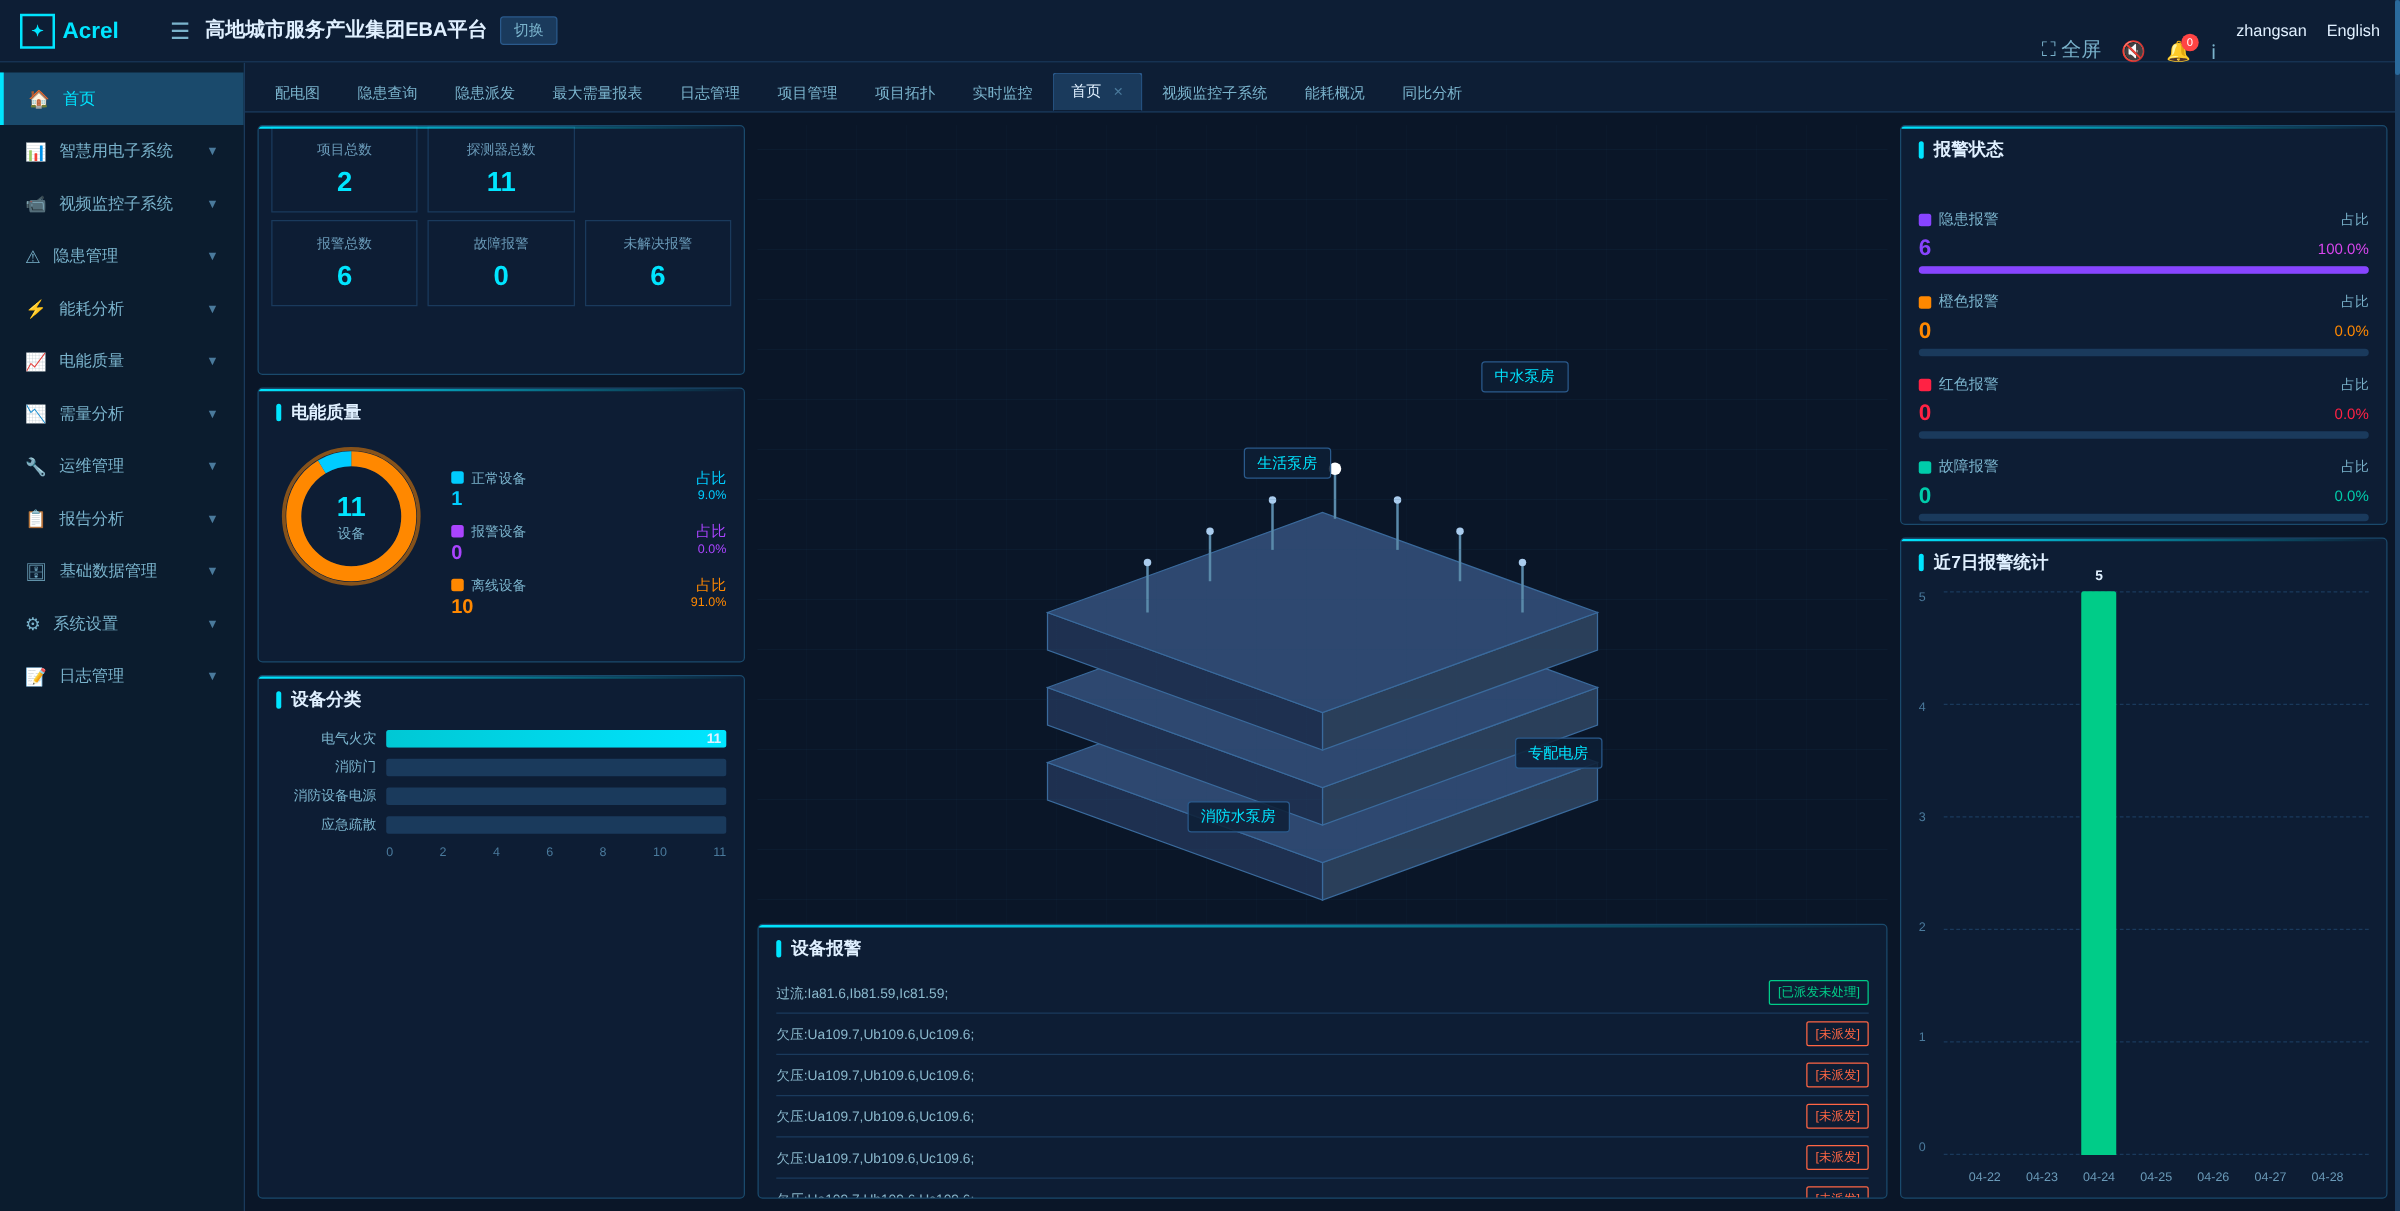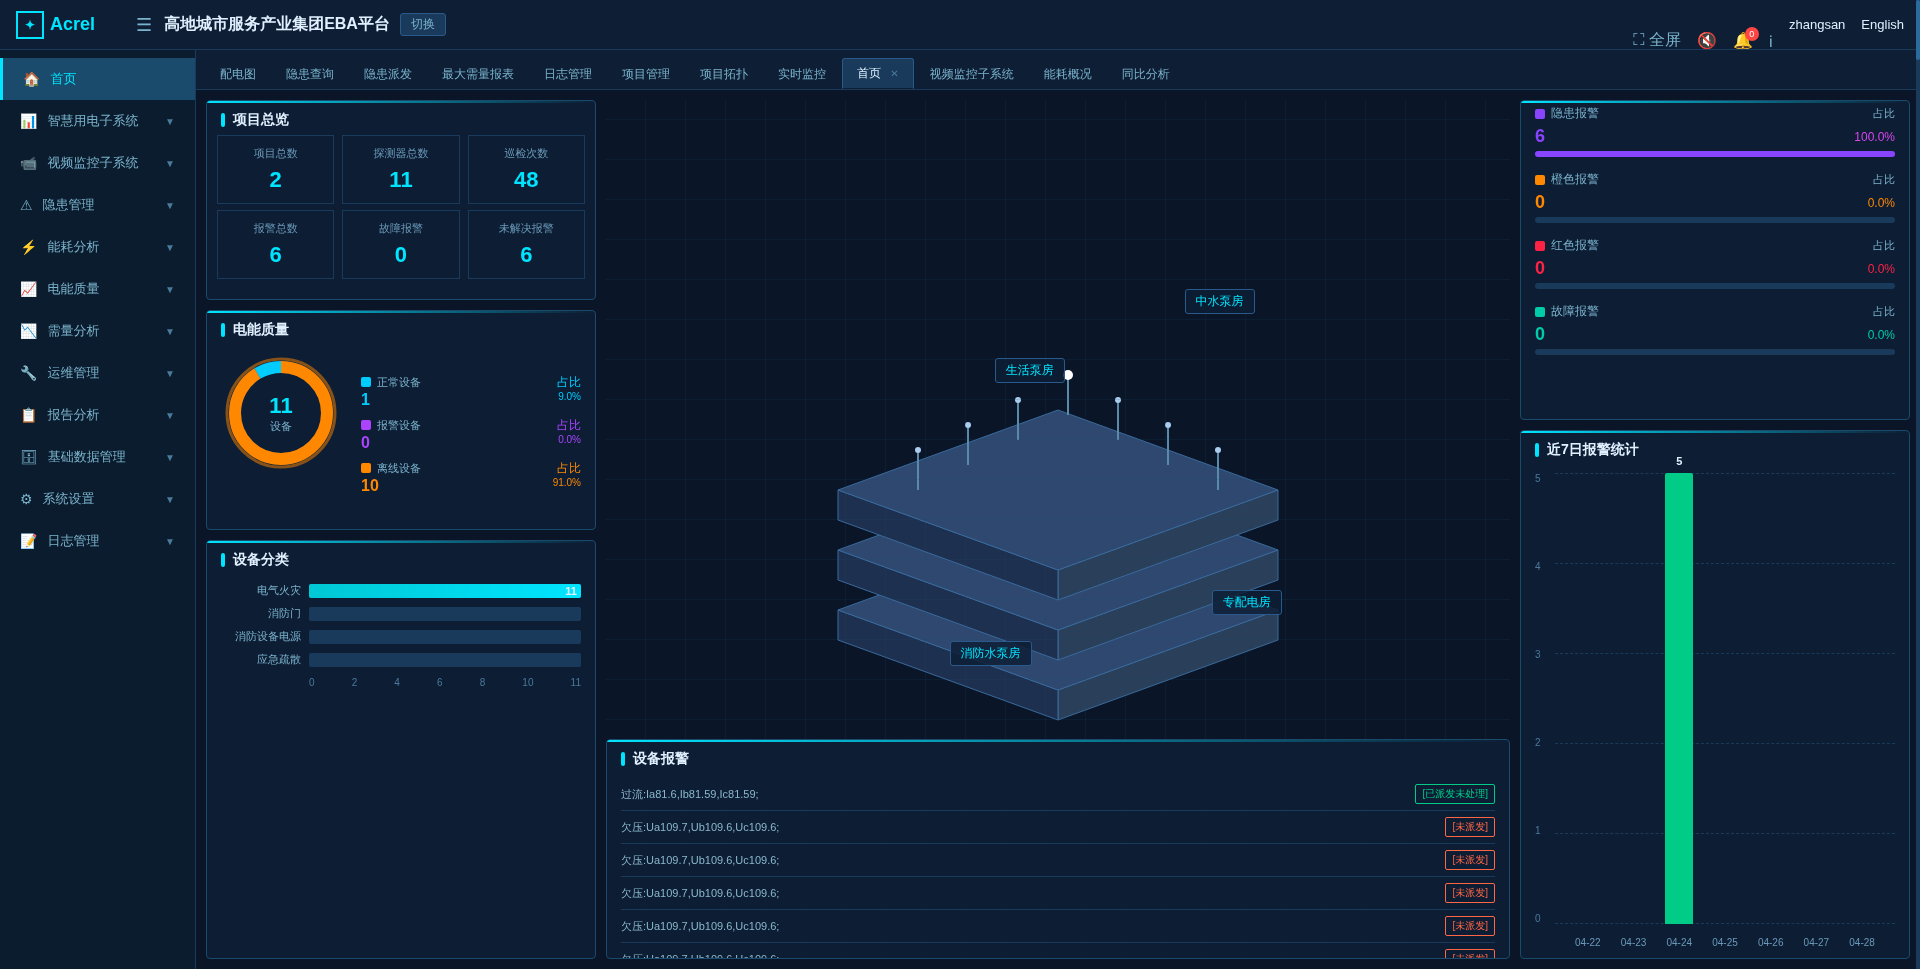--- a/index.html
+++ b/index.html
@@ -217,21 +217,21 @@
     .building-label {
       position: absolute;
       background: rgba(13,30,53,0.85);
       border: 1px solid #2a5a8c;
       color: #00e5ff;
       padding: 3px 10px;
       border-radius: 3px;
       font-size: 12px;
       white-space: nowrap;
     }
-    .alarm-rows { padding: 4px 14px 8px; }
+    .alarm-rows { padding: 4px 14px 8px; margin-top: 28px; }
 
     
     .alarm-table { padding: 4px 14px; }
     .alarm-table-row {
       display: flex;
       align-items: center;
       padding: 6px 0;
       border-bottom: 1px solid #1a3a5c;
       gap: 8px;
     }
@@ -458,34 +458,29 @@
       <div class="nav-tab">视频监控子系统</div>
       <div class="nav-tab">能耗概况</div>
       <div class="nav-tab">同比分析</div>
     </div>
 
     <div class="dashboard-inner">
 
       <div class="col-left">
 
         <div class="panel" style="flex:0 0 200px">
-          <div class="panel-title">项目总览</div>
           <div style="padding:0 10px">
             <div style="display:grid;grid-template-columns:1fr 1fr 1fr;gap:8px;margin-bottom:6px">
               <div class="stat-cell">
                 <div class="stat-label">项目总数</div>
                 <div class="stat-value">2</div>
               </div>
               <div class="stat-cell">
                 <div class="stat-label">探测器总数</div>
                 <div class="stat-value">11</div>
-              </div>
-              <div class="stat-cell">
-                <div class="stat-label">巡检次数</div>
-                <div class="stat-value">48</div>
               </div>
             </div>
             <div style="display:grid;grid-template-columns:1fr 1fr 1fr;gap:8px">
               <div class="stat-cell">
                 <div class="stat-label">报警总数</div>
                 <div class="stat-value">6</div>
               </div>
               <div class="stat-cell">
                 <div class="stat-label">故障报警</div>
                 <div class="stat-value">0</div>
@@ -680,20 +675,21 @@
               <span class="alarm-text">欠压:Ua109.7,Ub109.6,Uc109.6;</span>
               <span class="alarm-status-badge badge-unprocessed">[未派发]</span>
             </div>
           </div>
         </div>
       </div>
 
       <div class="col-right">
 
         <div class="panel" style="flex:0 0 320px">
+          <div class="panel-title">报警状态</div>
           <div class="alarm-rows">
 
             <div style="margin-bottom:14px">
               <div style="display:flex;justify-content:space-between;align-items:center;margin-bottom:4px">
                 <div style="display:flex;align-items:center;gap:6px">
                   <div style="width:10px;height:10px;background:#8844ff;border-radius:2px"></div>
                   <span style="color:#7ab3cc;font-size:12px">隐患报警</span>
                 </div>
                 <span style="color:#7ab3cc;font-size:11px">占比</span>
               </div>

